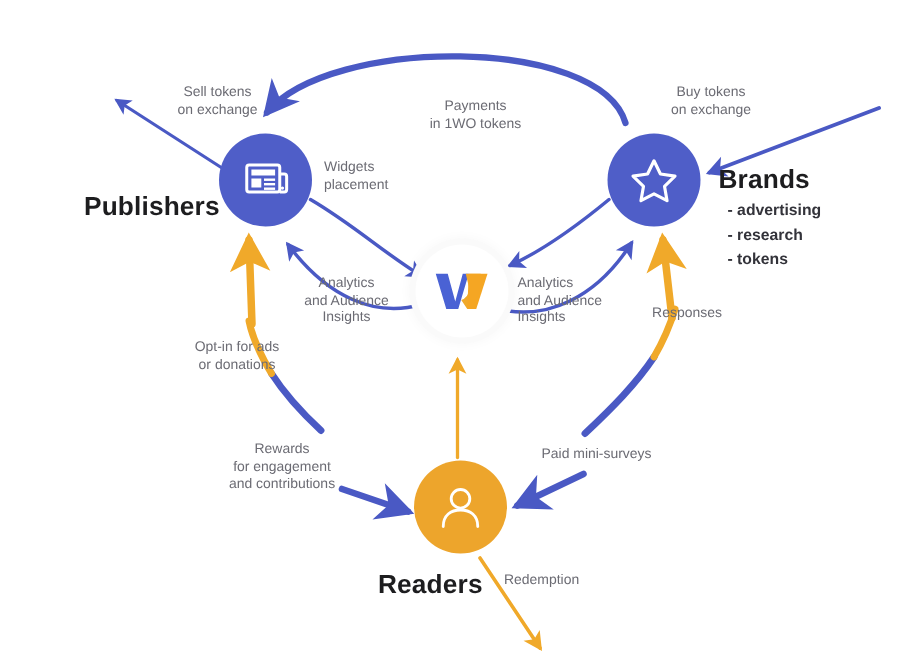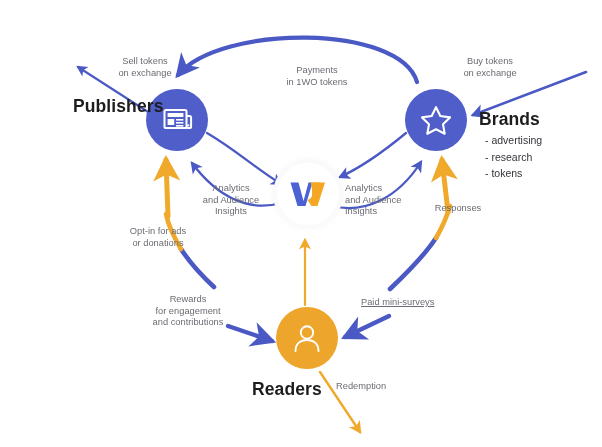--- a/index.html
+++ b/index.html
@@ -66,58 +66,58 @@
 
   
   .role-label {
     position: absolute;
     font-size: 17.5px;
     font-weight: bold;
     color: #1d1d1f;
     letter-spacing: .1px;
     white-space: nowrap;
   }
-  #label-publishers { left: 56px; top: 96px; margin-left: 17px; }
+  #label-publishers { left: 56px; top: 127px; }
   #label-brands     { left: 479px; top: 109px; }
   #label-readers    { left: 252px; top: 379px; }
 
   
   #brands-list {
     position: absolute;
     left: 483px; top: 132px;
     font-size: 10.5px;
     color: #33333a;
     line-height: 16.5px;
     white-space: nowrap;
   }
-  #brands-list div { padding-left: 2px; }
+  #brands-list div { padding-left: 2px; font-weight: bold; }
 
   
   .note {
     position: absolute;
     font-size: 9.3px;
     color: #6b6b73;
     line-height: 11.6px;
     white-space: pre-line;
   }
   .note.c { text-align: center; }
   .note.l { text-align: left; }
 
   #note-payments        { left: 262px; top: 33px; width: 110px; margin-top: 32px; }
   #note-sell-tokens     { left: 92px;  top: 56px; width: 106px; }
-  #note-buy-tokens      { left: 437px; top: 56px; width: 106px; }
+  #note-buy-tokens      { left: 421px; top: 56px; width: 106px; }
   #note-widgets         { left: 216px; top: 106px; width: 84px; }
   #note-commission      { left: 330px; top: 106px; width: 84px; }
   #note-analytics-left  { left: 189px; top: 183px; width: 84px; }
   #note-analytics-right { left: 345px; top: 183px; width: 84px; }
   #note-optin           { left: 112px; top: 226px; width: 92px; }
   #note-responses       { left: 420px; top: 203px; width: 76px; }
   #note-firsthand       { left: 313px; top: 254px; width: 86px; }
   #note-rewards         { left: 140px; top: 294px; width: 96px; }
-  #note-paid-surveys    { left: 361px; top: 297px; width: 92px; text-decoration: underline; }
+  #note-paid-surveys    { left: 361px; top: 297px; width: 92px; }
   #note-redemption      { left: 336px; top: 381px; width: 76px; }
 
   .icon-svg { display: block; }
 </style>
 </head>
 <body>
 
 <div id="canvas">
 
   <svg id="wires" viewBox="0 0 602 447">
@@ -221,20 +221,22 @@
 
   <div id="note-payments" class="note c">Payments
 in 1WO tokens</div>
 
   <div id="note-sell-tokens" class="note c">Sell tokens
 on exchange</div>
 
   <div id="note-buy-tokens" class="note c">Buy tokens
 on exchange</div>
 
+  <div id="note-widgets" class="note l">Widgets
+placement</div>
 
 
   <div id="note-analytics-left" class="note c">Analytics
 and Audience
 Insights</div>
 
   <div id="note-analytics-right" class="note l">Analytics
 and Audience
 Insights</div>
 

